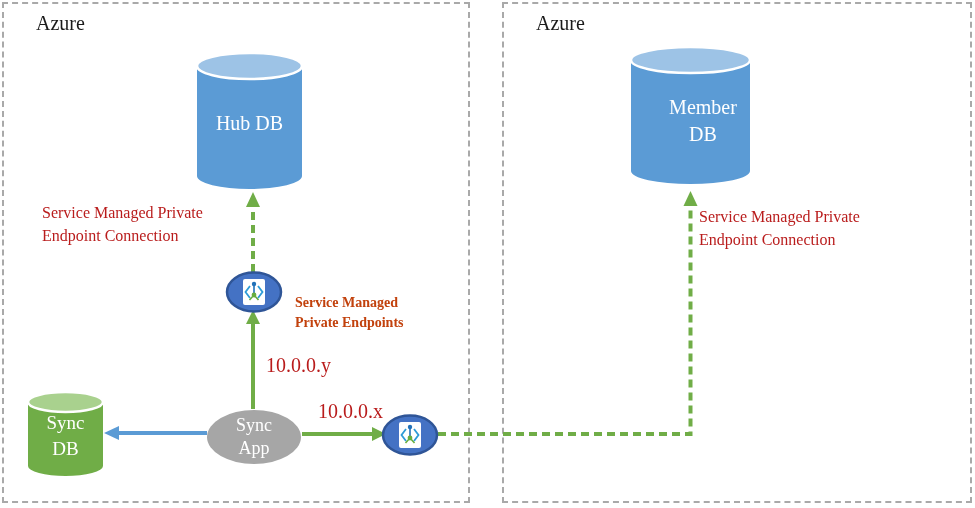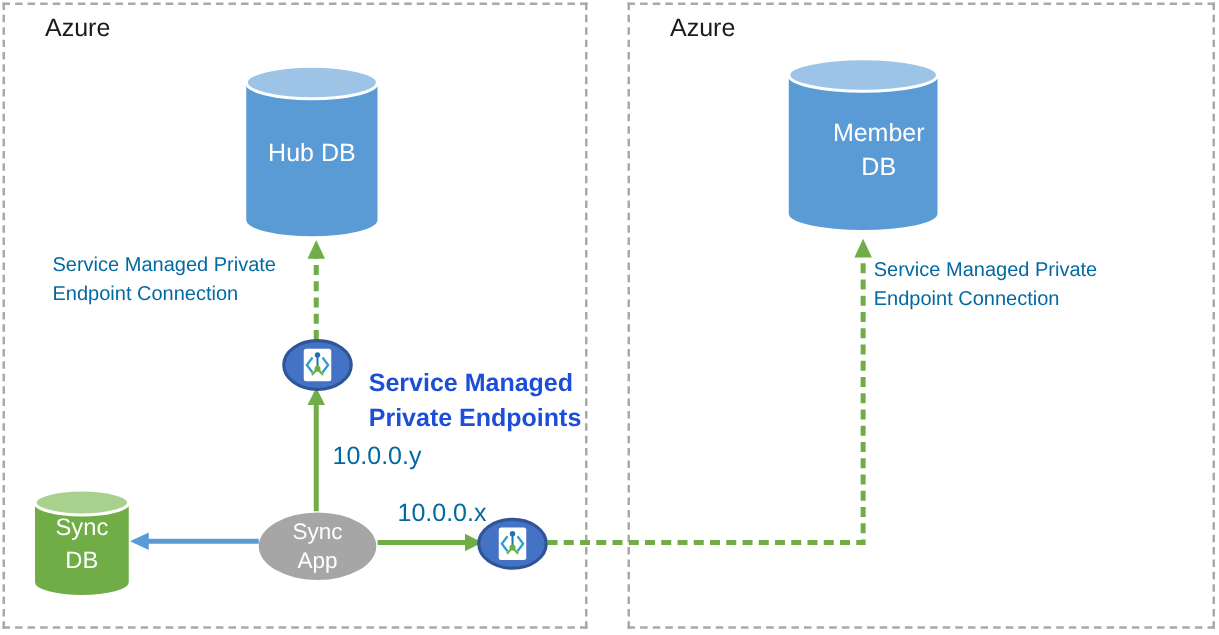--- a/index.html
+++ b/index.html
@@ -1,38 +1,38 @@
 <!DOCTYPE html>
 <html><head>
 <meta charset="utf-8">
 <style>
   html,body { margin:0; padding:0; background:#ffffff; }
   .canvas {
     position:relative; width:975px; height:508px; background:#ffffff;
-    font-family:Liberation Sans, sans-serif; overflow:hidden;
+    font-family:Liberation Serif, serif; overflow:hidden;
   }
   .region {
     position:absolute; border:2px dashed #a9a9a9; box-sizing:border-box; background:#ffffff;
   }
   .region-left  { left:2px;  top:2px; width:468px; height:501px; }
   .region-right { left:502px; top:2px; width:470px; height:501px; }
   .region-title {
     position:absolute; left:32px; top:8px; font-size:20px; color:#1b1b1b;
   }
   svg.layer { position:absolute; left:0; top:0; pointer-events:none; }
-  .lbl { position:absolute; white-space:pre-line; color:#0369a1; }
+  .lbl { position:absolute; white-space:pre-line; color:#b91c1c; }
   .lbl-node { text-align:center; color:#ffffff; }
   .lbl-hub      { left:197px; top:112px; width:105px; font-size:20px; }
   .lbl-member   { left:631px; top:94px;  width:144px; font-size:20px; line-height:1.35; }
   .lbl-syncdb   { left:28px;  top:410px; width:75px;  font-size:19px; line-height:1.35; }
   .lbl-syncapp  { left:207px; top:414px; width:94px;  font-size:18px; line-height:1.3; }
   .lbl-conn     { font-size:16px; line-height:1.42; }
   .lbl-conn-left  { left:42px;  top:202px; }
   .lbl-conn-right { left:699px; top:206px; }
-  .lbl-pe-title { left:295px; top:293px; font-size:20px; font-weight:bold; line-height:1.4; color:#1d4ed8; }
+  .lbl-pe-title { left:295px; top:293px; font-size:14px; font-weight:bold; line-height:1.4; color:#c2410c; }
   .lbl-ip { font-size:20px; }
   .lbl-ip-y { left:266px; top:354px; }
   .lbl-ip-x { left:318px; top:400px;text-align:center; }
 </style>
 </head>
 <body>
 
 <div class="canvas">
 
   <div class="region region-left">

